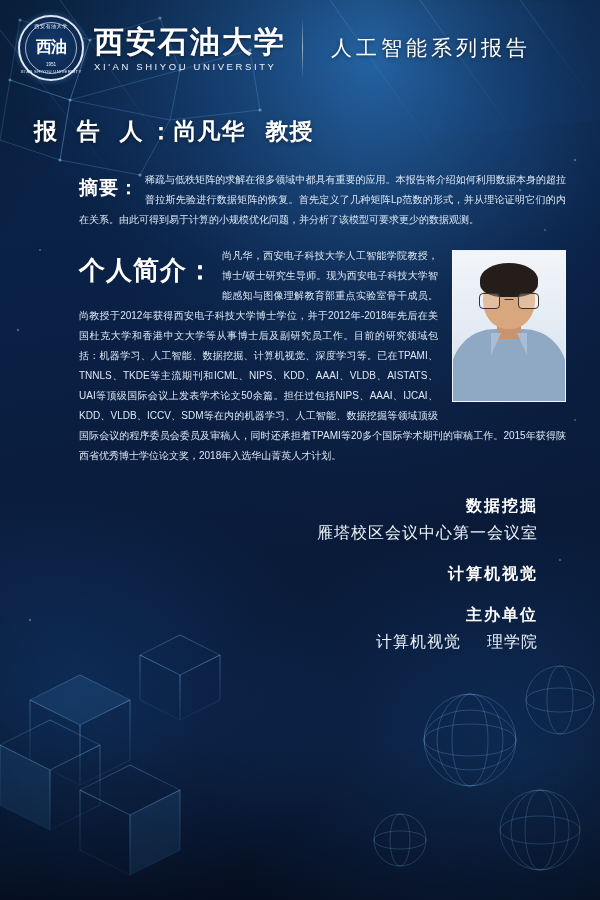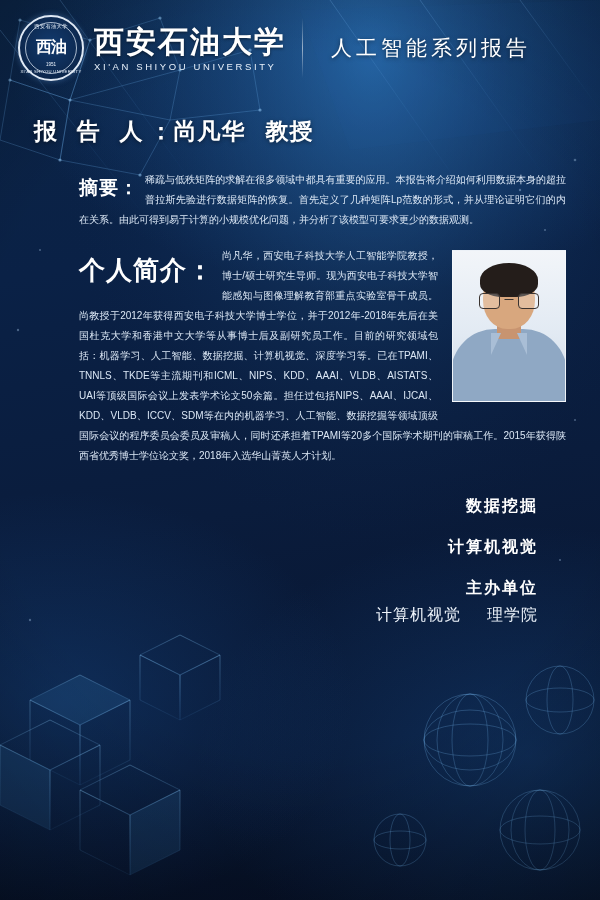--- a/index.html
+++ b/index.html
@@ -495,20 +495,21 @@
       <div class="p-glass-r"></div>
       <div class="p-bridge"></div>
     </div>
     <span class="bio-head">个人简介：</span>
     <div class="body-text">尚凡华，西安电子科技大学人工智能学院教授，博士/硕士研究生导师。现为西安电子科技大学智能感知与图像理解教育部重点实验室骨干成员。尚教授于2012年获得西安电子科技大学博士学位，并于2012年-2018年先后在美国杜克大学和香港中文大学等从事博士后及副研究员工作。目前的研究领域包括：机器学习、人工智能、数据挖掘、计算机视觉、深度学习等。已在TPAMI、TNNLS、TKDE等主流期刊和ICML、NIPS、KDD、AAAI、VLDB、AISTATS、UAI等顶级国际会议上发表学术论文50余篇。担任过包括NIPS、AAAI、IJCAI、KDD、VLDB、ICCV、SDM等在内的机器学习、人工智能、数据挖掘等领域顶级国际会议的程序委员会委员及审稿人，同时还承担着TPAMI等20多个国际学术期刊的审稿工作。2015年获得陕西省优秀博士学位论文奖，2018年入选华山菁英人才计划。</div>
   </div>
 
   <div class="footer-info">
     <div class="fi-group">
       <div class="fi-label">数据挖掘</div>
+      <div class="fi-value">雁塔校区会议中心第一会议室</div>
     </div>
     <div class="fi-group">
       <div class="fi-label">计算机视觉</div>
     </div>
     <div class="fi-group">
       <div class="fi-label">主办单位</div>
       <div class="fi-value">
         <span>计算机视觉</span><span class="gap"></span><span>理学院</span>
       </div>
     </div>

